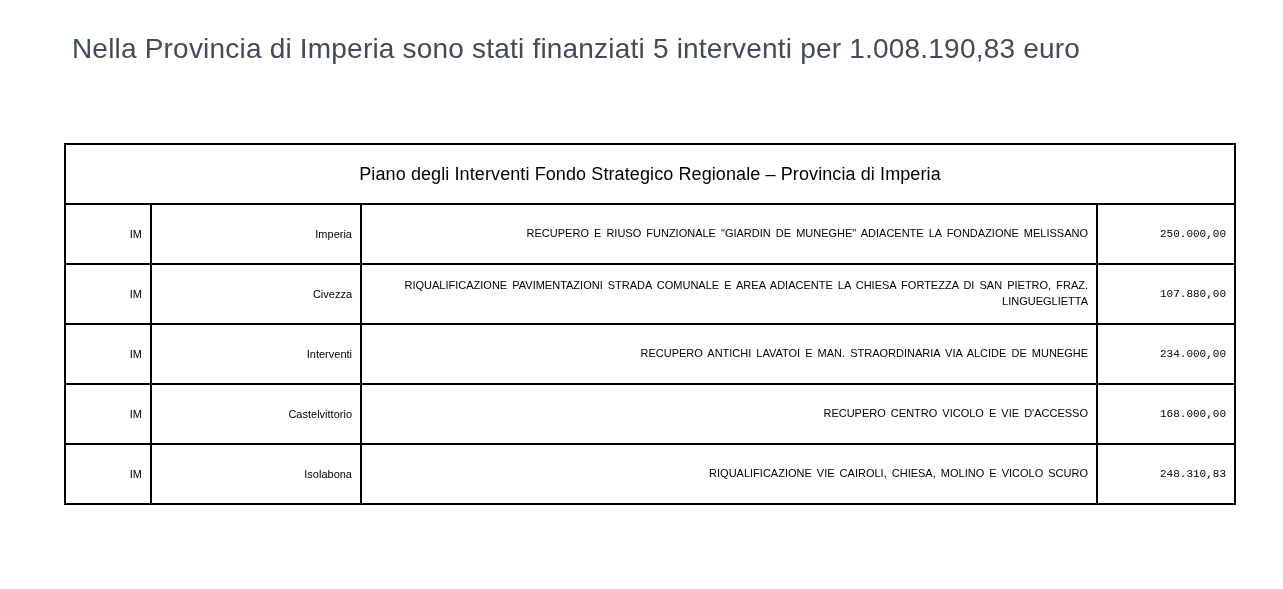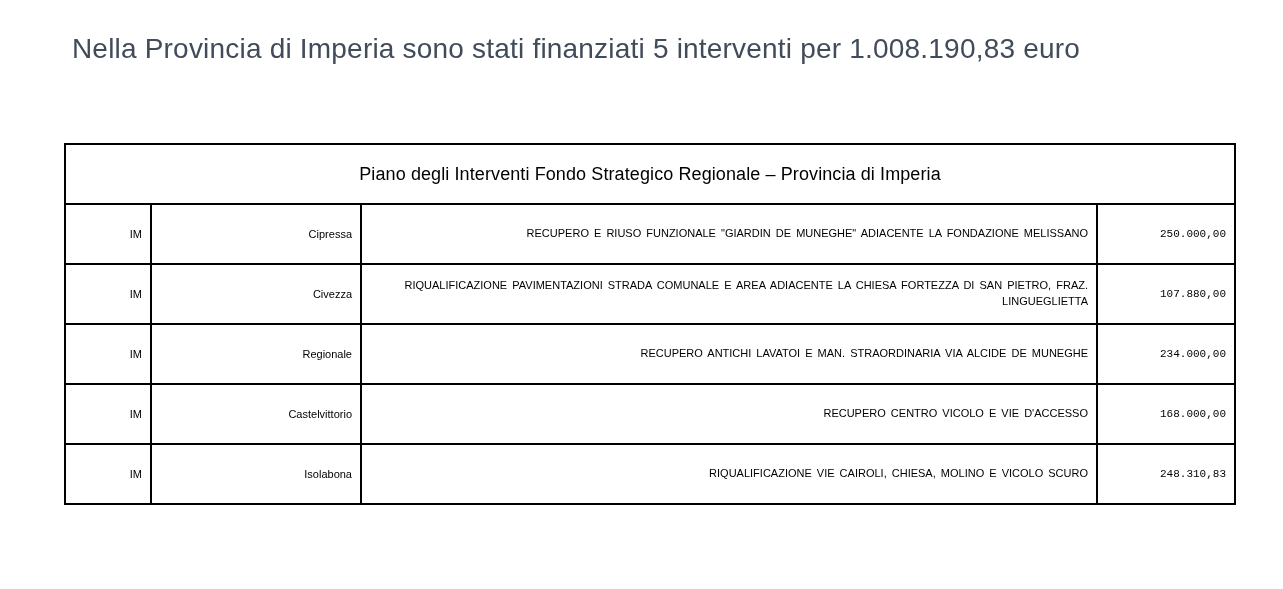--- a/index.html
+++ b/index.html
@@ -68,33 +68,33 @@
     <col style="width:210px">
     <col style="width:736px">
     <col style="width:138px">
   </colgroup>
   <tbody>
     <tr>
       <td colspan="4" class="table-header-cell">Piano degli Interventi Fondo Strategico Regionale – Provincia di Imperia</td>
     </tr>
     <tr class="data-row">
       <td class="province-cell">IM</td>
-      <td class="municipality-cell">Cipressa</td>
+      <td class="municipality-cell">Imperia</td>
       <td class="description-cell">RECUPERO E RIUSO FUNZIONALE "GIARDIN DE MUNEGHE" ADIACENTE LA FONDAZIONE MELISSANO</td>
       <td class="amount-cell">250.000,00</td>
     </tr>
     <tr class="data-row">
       <td class="province-cell">IM</td>
       <td class="municipality-cell">Civezza</td>
       <td class="description-cell">RIQUALIFICAZIONE PAVIMENTAZIONI STRADA COMUNALE E AREA ADIACENTE LA CHIESA FORTEZZA DI SAN PIETRO, FRAZ. LINGUEGLIETTA</td>
       <td class="amount-cell">107.880,00</td>
     </tr>
     <tr class="data-row">
       <td class="province-cell">IM</td>
-      <td class="municipality-cell">Regionale</td>
+      <td class="municipality-cell">Interventi</td>
       <td class="description-cell">RECUPERO ANTICHI LAVATOI E MAN. STRAORDINARIA VIA ALCIDE DE MUNEGHE</td>
       <td class="amount-cell">234.000,00</td>
     </tr>
     <tr class="data-row">
       <td class="province-cell">IM</td>
       <td class="municipality-cell">Castelvittorio</td>
       <td class="description-cell">RECUPERO CENTRO VICOLO E VIE D'ACCESSO</td>
       <td class="amount-cell">168.000,00</td>
     </tr>
     <tr class="data-row">

